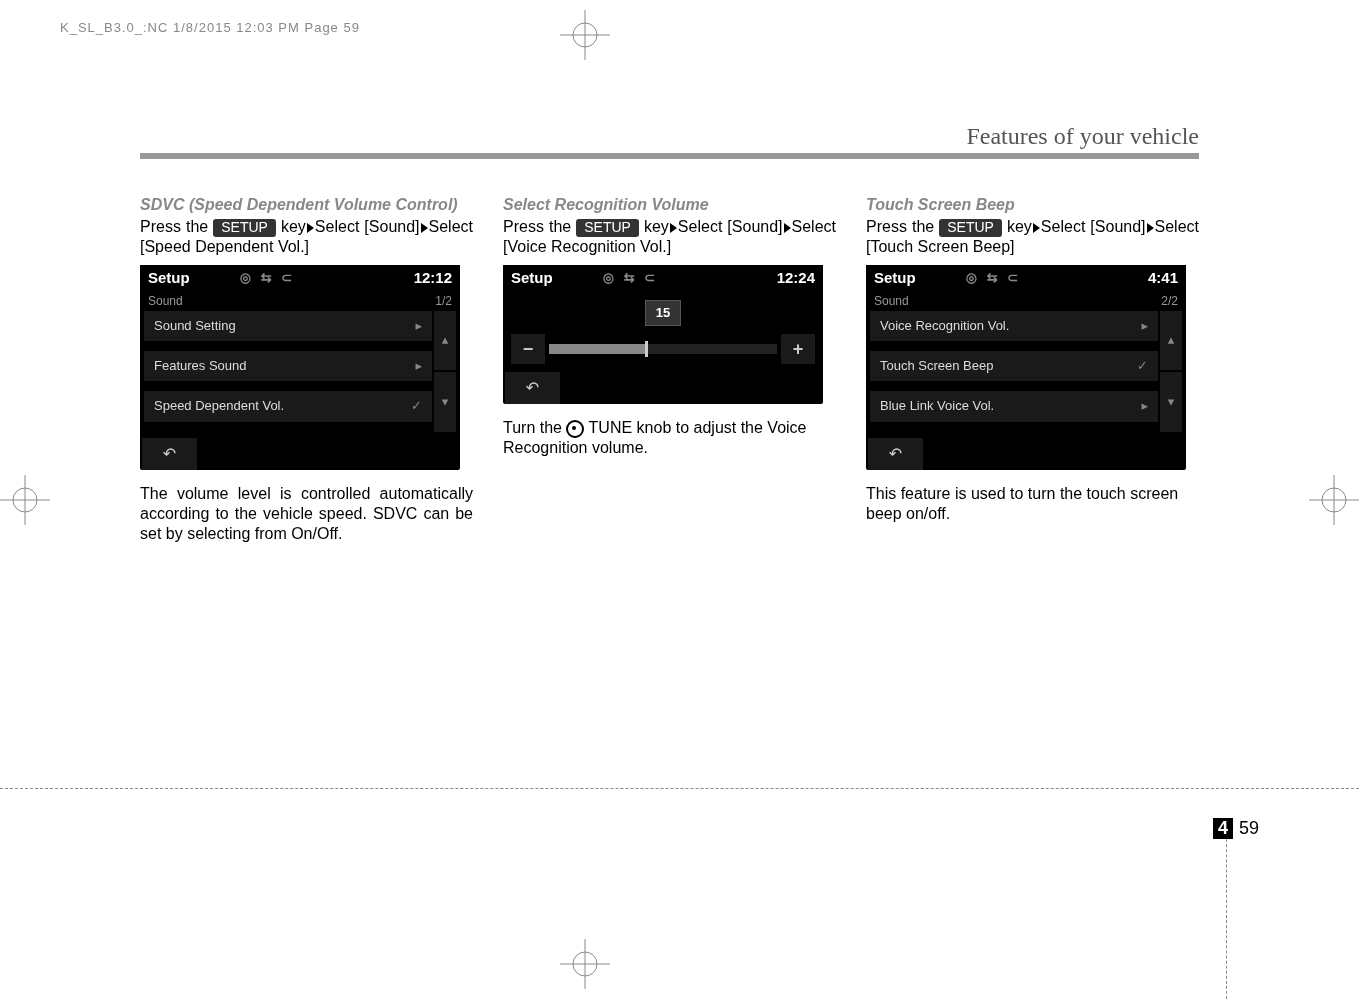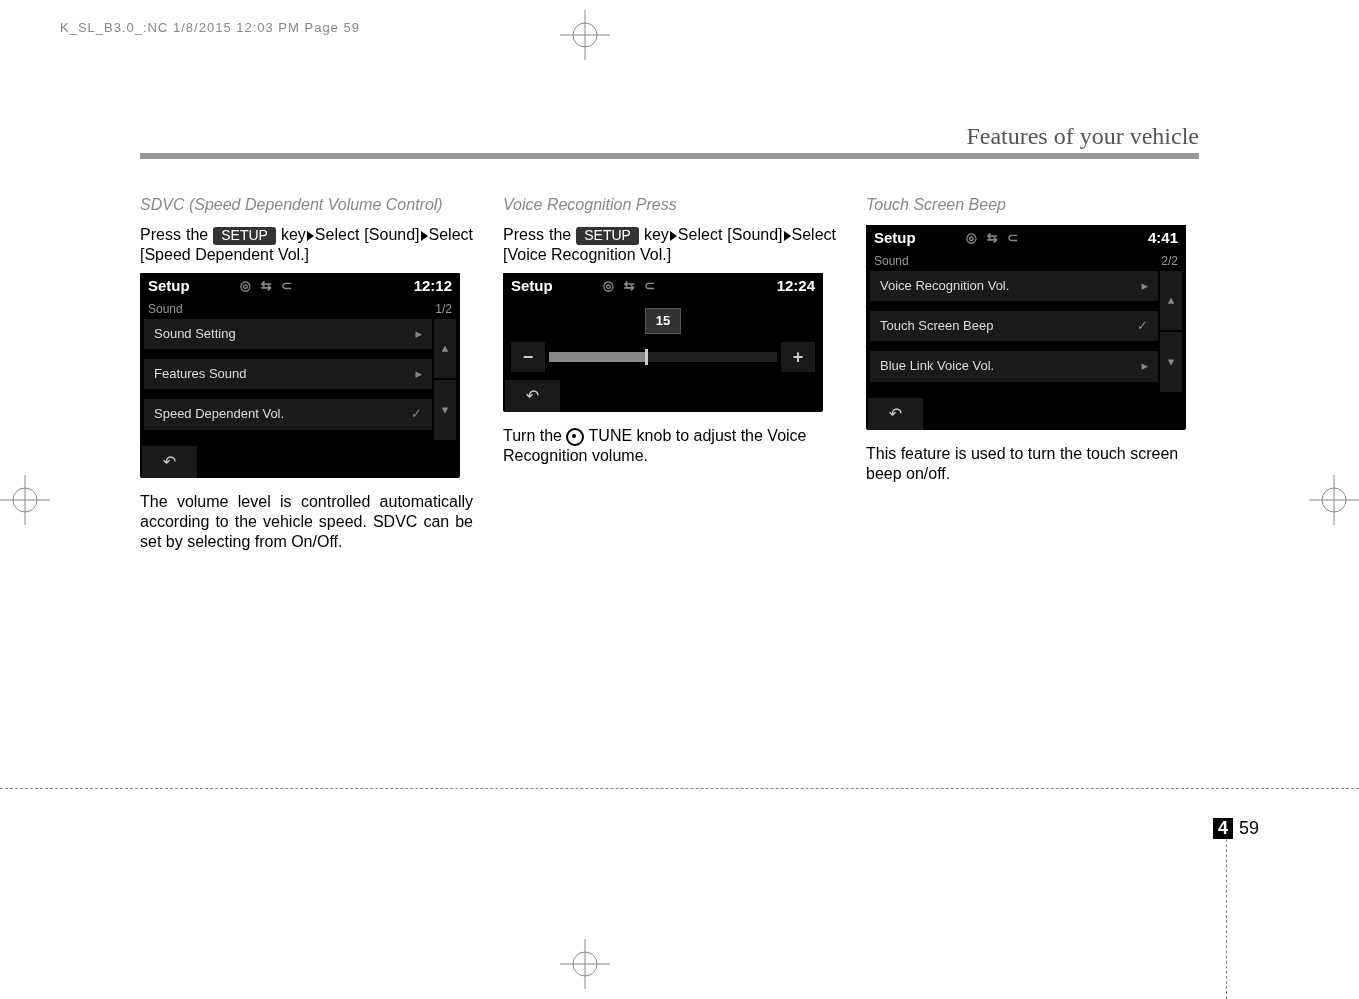--- a/index.html
+++ b/index.html
@@ -71,24 +71,24 @@
     right: 160px;
     display: flex;
     gap: 30px;
   }
   .col {
     flex: 1;
     font-size: 16px;
     line-height: 1.25;
   }
   .subhead {
-    font-weight: normal;
+    font-weight: bold;
     font-style: italic;
     color: #888;
-    margin-bottom: 10px;
+    margin-bottom: 2px;
   }
   .setup-key {
     display: inline-block;
     background: #333;
     color: #fff;
     padding: 0px 8px;
     border-radius: 3px;
     font-size: 14px;
     vertical-align: middle;
   }
@@ -321,21 +321,21 @@
           <div class="ss-scroll-btn">▾</div>
         </div>
       </div>
       <div class="ss-back">↶</div>
     </div>
 
     <div style="margin-top:14px; text-align:justify;">The volume level is controlled automatically according to the vehicle speed. SDVC can be set by selecting from On/Off.</div>
   </div>
 
   <div class="col">
-    <div class="subhead">Voice Recognition Press</div>
+    <div class="subhead">Select Recognition Volume</div>
     <div style="text-align:justify;">
       <span>Press the </span>
       <span class="setup-key">SETUP</span>
       <span> key</span><span class="tri"></span><span>Select [Sound]</span><span class="tri"></span><span>Select [Voice Recognition Vol.]</span>
     </div>
 
     <div class="screenshot">
       <div class="ss-head">
         <span class="title">Setup</span>
         <span class="icons">◎  ⇆ ⊂</span>
@@ -352,20 +352,25 @@
       <div class="ss-back">↶</div>
     </div>
 
     <div style="margin-top:14px;">
       <span>Turn the </span><span class="knob-ring"></span> <span>TUNE knob to adjust the Voice Recognition volume.</span>
     </div>
   </div>
 
   <div class="col">
     <div class="subhead">Touch Screen Beep</div>
+    <div style="text-align:justify;">
+      <span>Press the </span>
+      <span class="setup-key">SETUP</span>
+      <span> key</span><span class="tri"></span><span>Select [Sound]</span><span class="tri"></span><span>Select [Touch Screen Beep]</span>
+    </div>
 
     <div class="screenshot">
       <div class="ss-head">
         <span class="title">Setup</span>
         <span class="icons">◎  ⇆ ⊂</span>
         <span class="clock">4:41</span>
       </div>
       <div class="ss-sub">
         <span>Sound</span>
         <span class="page">2/2</span>

